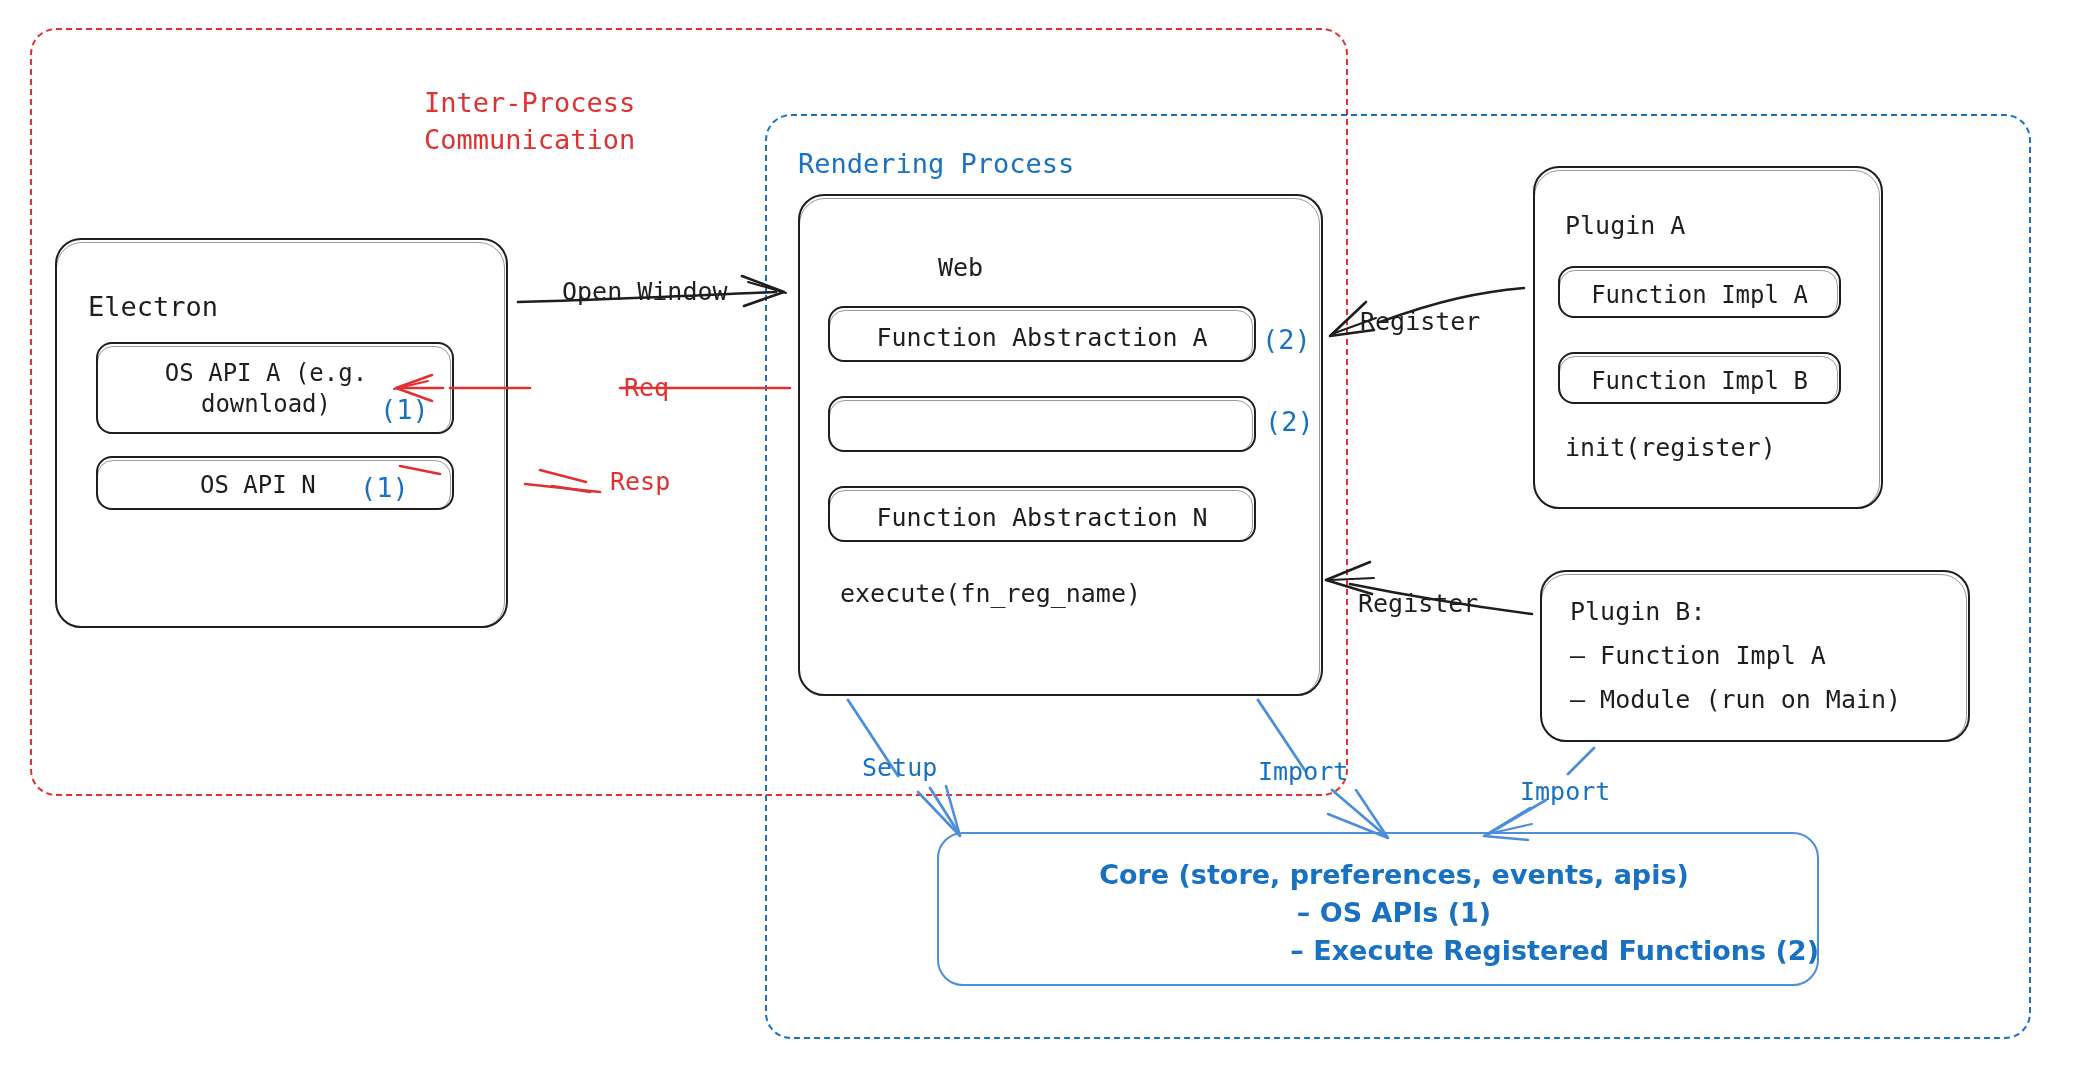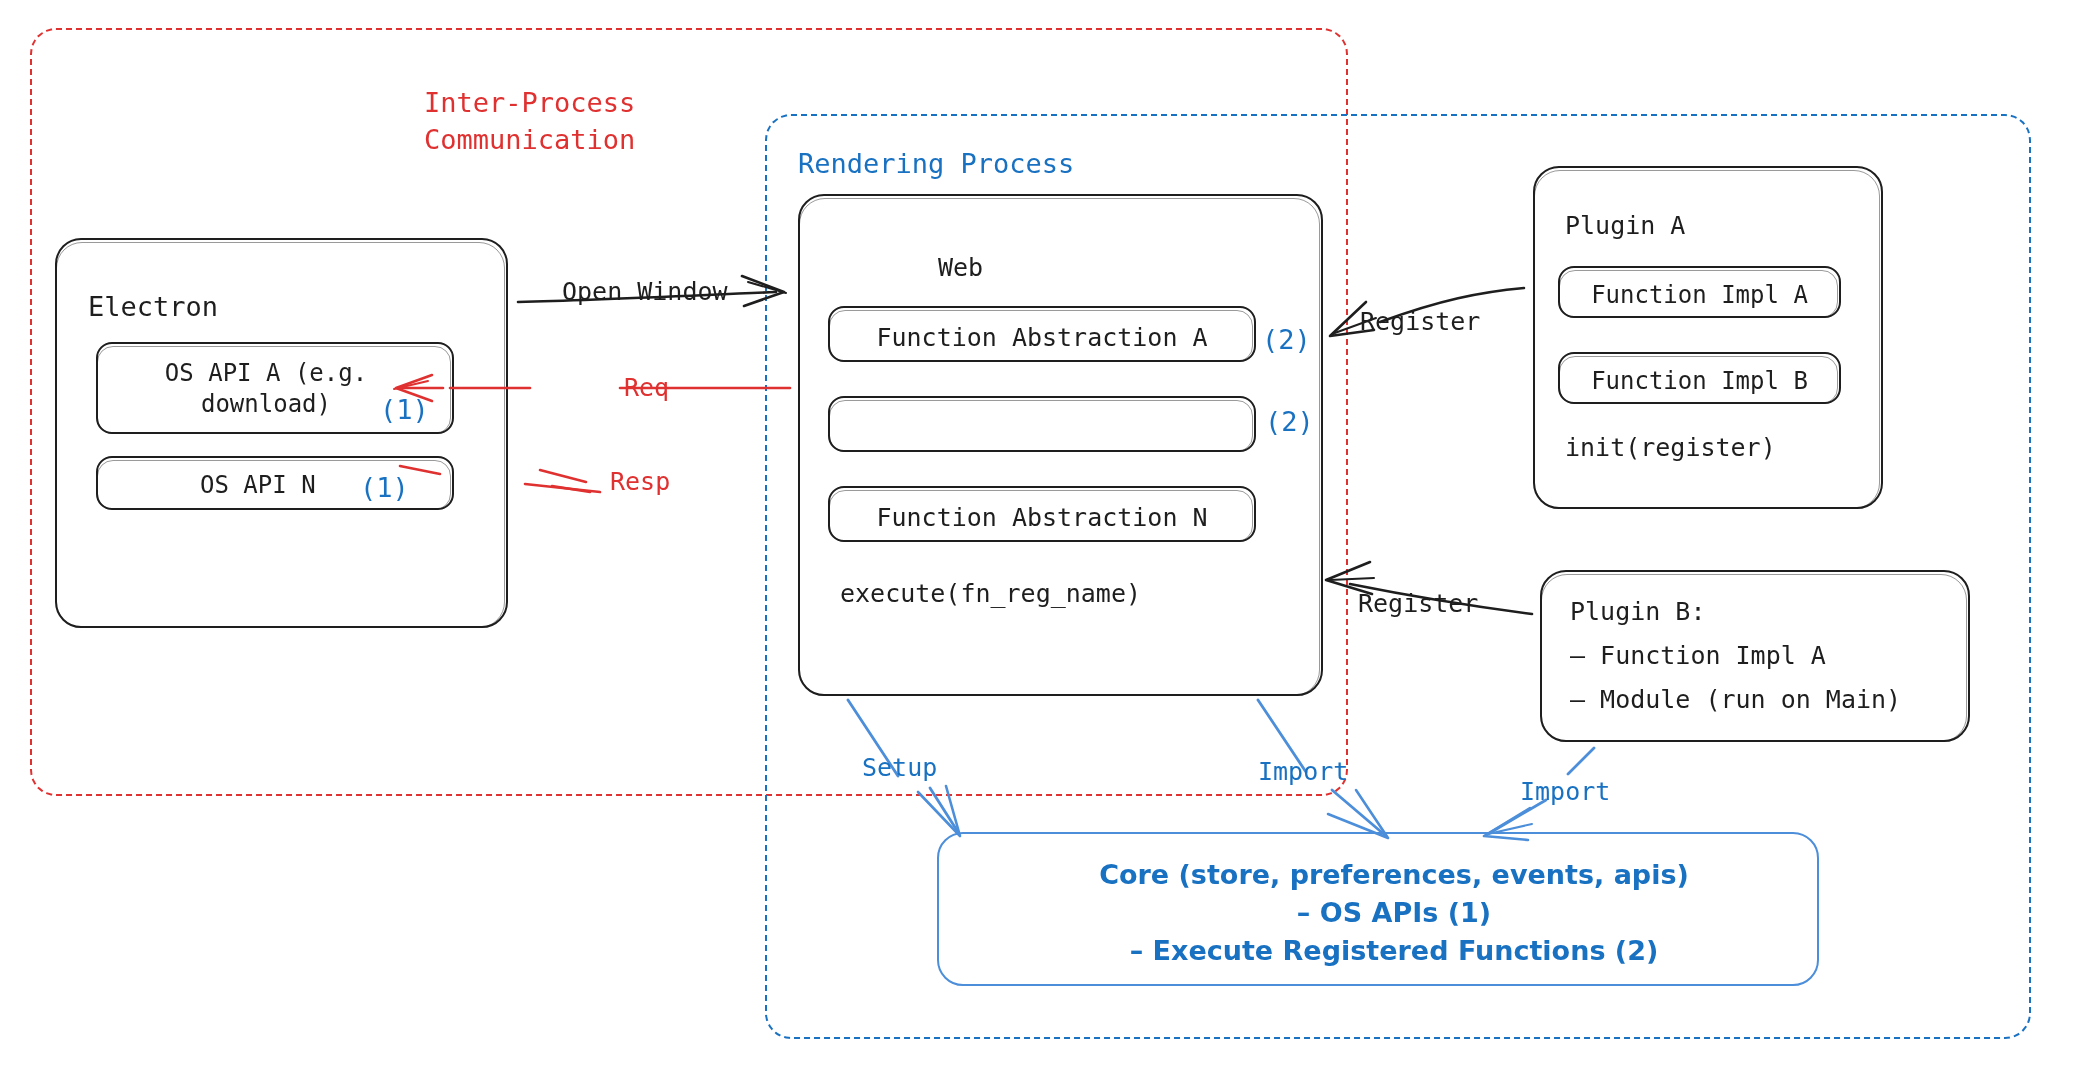--- a/index.html
+++ b/index.html
@@ -129,21 +129,21 @@
   <div class="hbox" style="left:1540px; top:570px; width:430px; height:172px;"></div>
 
   <div class="txt label-md" style="left:1570px; top:596px;">Plugin B:</div>
   <div class="txt label-md" style="left:1570px; top:640px;">– Function Impl A</div>
   <div class="txt label-md" style="left:1570px; top:684px;">– Module (run on Main)</div>
 
   <div class="dashbox" style="left:937px; top:832px; width:882px; height:154px; border-style:solid; border-color:#4c8ed9; border-width:2.6px; border-radius:26px;"></div>
 
   <div class="core-text" style="position:absolute; left:937px; top:856px; width:882px;">Core (store, preferences, events, apis)</div>
   <div class="core-text" style="position:absolute; left:937px; top:894px; width:882px;">– OS APIs (1)</div>
-  <div class="core-text" style="position:absolute; left:937px; top:932px; width:882px;">– Execute Registered Functions (2)</div>
+  <div class="core-text" style="position:absolute; left:937px; top:932px; width:882px;text-align:right;">– Execute Registered Functions (2)</div>
 
   <svg class="layer" viewBox="0 0 2074 1066">
 
     <g>
       <path d="M518,302 C600,300 680,296 776,292" stroke="#1e1e1e" stroke-width="2.6" fill="none" stroke-linecap="round"></path>
       <path d="M742,276 L784,292 L744,306" stroke="#1e1e1e" stroke-width="2.6" fill="none" stroke-linecap="round" stroke-linejoin="round"></path>
       <path d="M748,282 L786,293" stroke="#1e1e1e" stroke-width="2" fill="none" stroke-linecap="round"></path>
     </g>
 
     <g>

